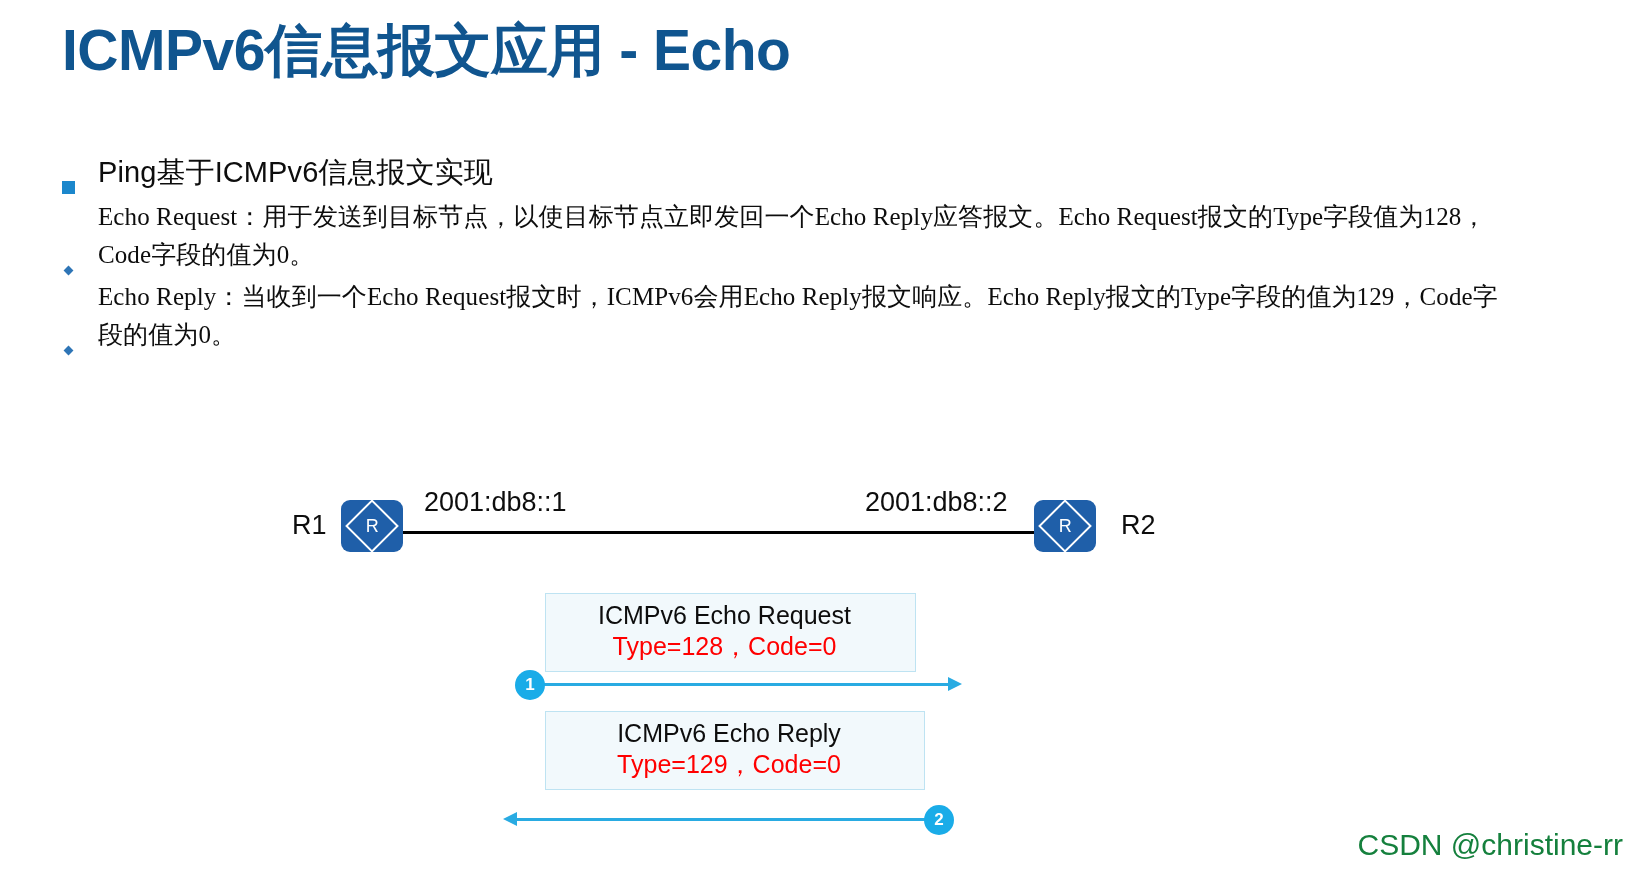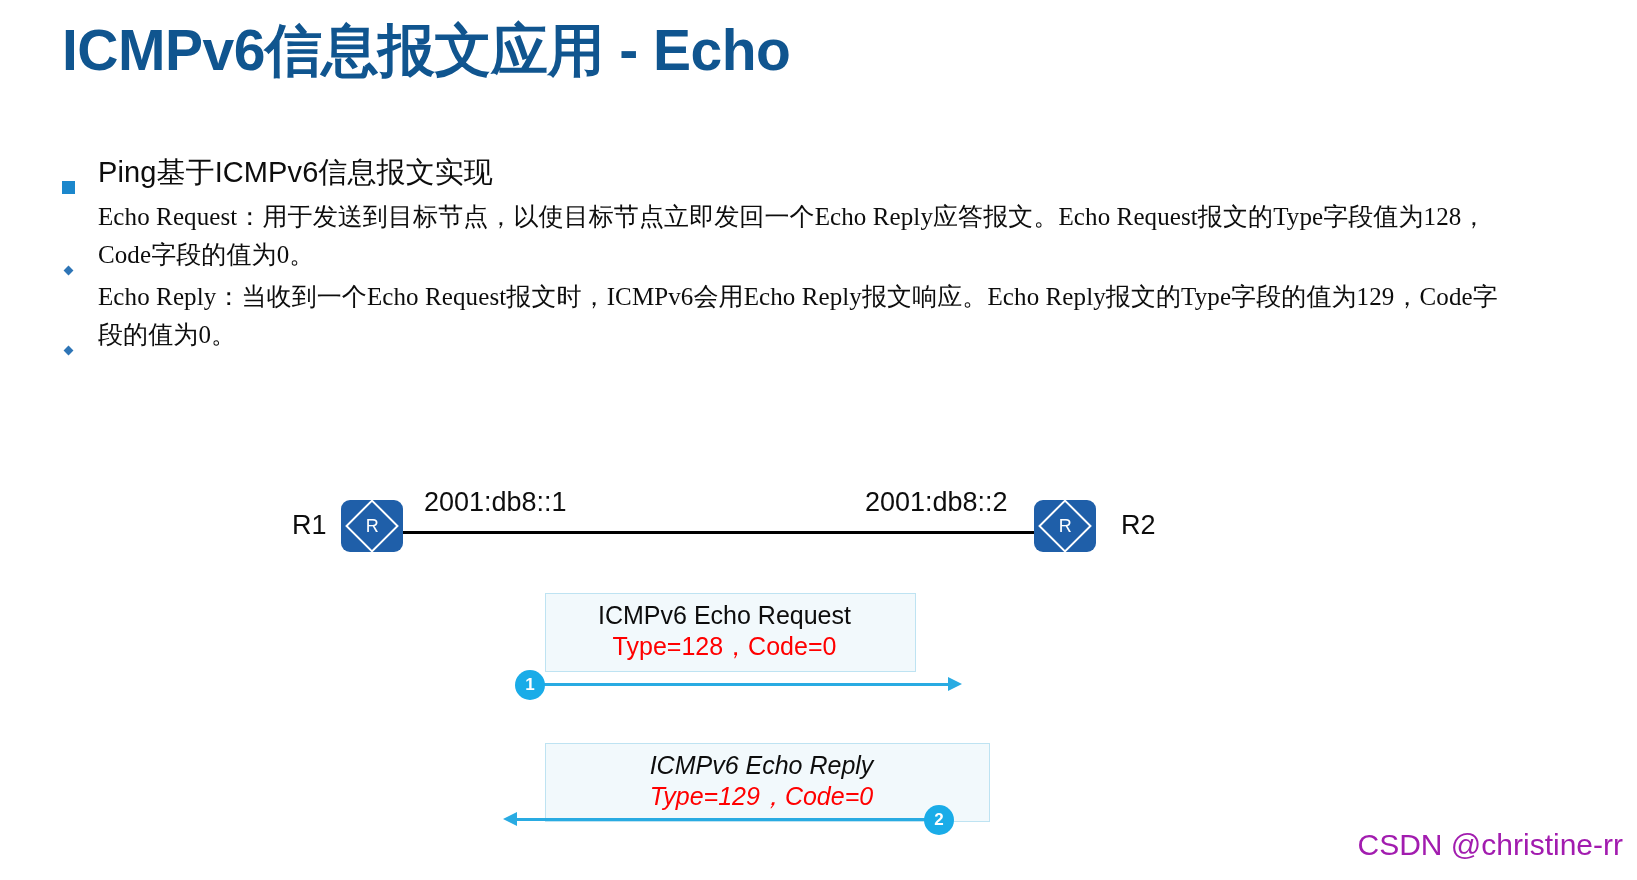--- a/index.html
+++ b/index.html
@@ -145,21 +145,21 @@
   
   .msg-box {
     position: absolute;
     background: #F2F9FC;
     border: 1px solid #BEE3F2;
     text-align: center;
     padding: 6px 24px 8px 12px;
     box-sizing: border-box;
   }
   #msg-box-request { left: 545px; top: 138px; width: 371px; }
-  #msg-box-reply   { left: 545px; top: 288px; width: 445px; font-style: italic; }
+  #msg-box-reply   { left: 545px; top: 256px; width: 380px; }
 
   .msg-title {
     font-size: 25px;
     color: #0d0d0d;
     line-height: 1.25;
     white-space: nowrap;
   }
   .msg-code {
     font-size: 25px;
     color: #FF0000;
@@ -211,21 +211,21 @@
   }
   #step-badge-1 { left: 515px; top: 215px; }
   #step-badge-2 { left: 924px; top: 350px; }
 
   
   .watermark {
     position: absolute;
     right: 14px;
     bottom: 18px;
     font-size: 30px;
-    color: #a21caf;
+    color: #15803d;
     white-space: nowrap;
     pointer-events: none;
   }
 </style>
 </head>
 <body>
 
 <div class="slide-title">ICMPv6信息报文应用 - Echo</div>
 
 <div class="bullets">

